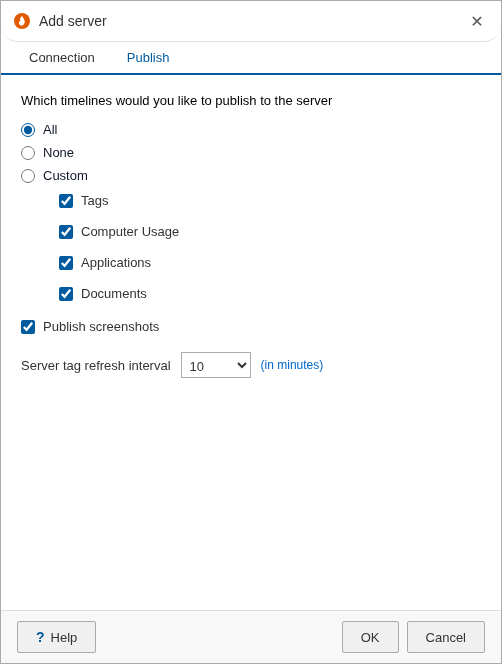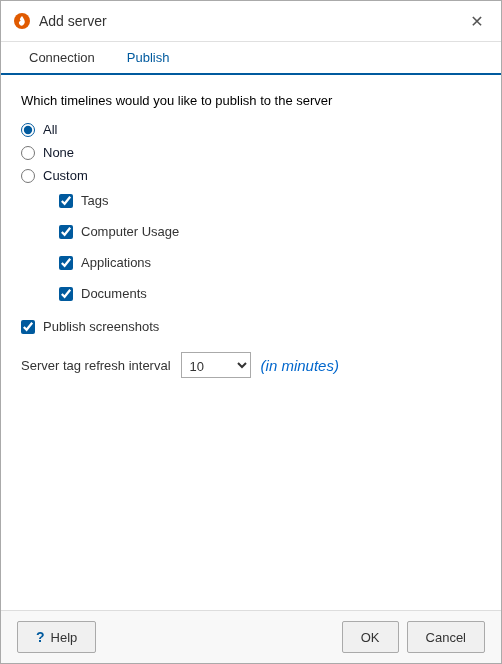--- a/index.html
+++ b/index.html
@@ -23,20 +23,21 @@
       flex-direction: column;
       box-shadow: 2px 2px 8px rgba(0,0,0,0.3);
     }
     .title-bar {
       display: flex;
       align-items: center;
       justify-content: space-between;
       padding: 8px 12px;
       background: #fff;
       border-bottom: 1px solid #e0e0e0;
+      border-radius: 17px;
     }
     .title-bar-left {
       display: flex;
       align-items: center;
       gap: 8px;
     }
     .title-icon {
       width: 18px;
       height: 18px;
     }
@@ -169,23 +170,22 @@
       width: 70px;
       height: 26px;
       border: 1px solid #aaa;
       background: #fff;
       font-size: 13px;
       padding: 5px 4px;
       cursor: pointer;
       color: #333;
     }
     .in-minutes {
-      font-size: 15px;
+      font-size: 12px;
       color: #0066cc;
-      font-style: italic;
     }
 
     .footer {
       display: flex;
       align-items: center;
       justify-content: space-between;
       padding: 10px 16px;
       background: #f8f8f8;
       border-top: 1px solid #ddd;
     }

